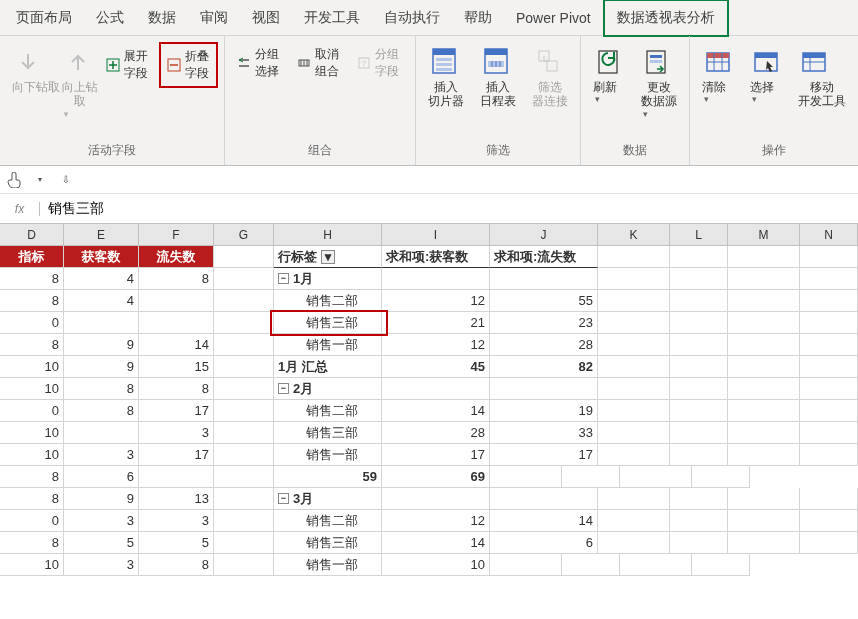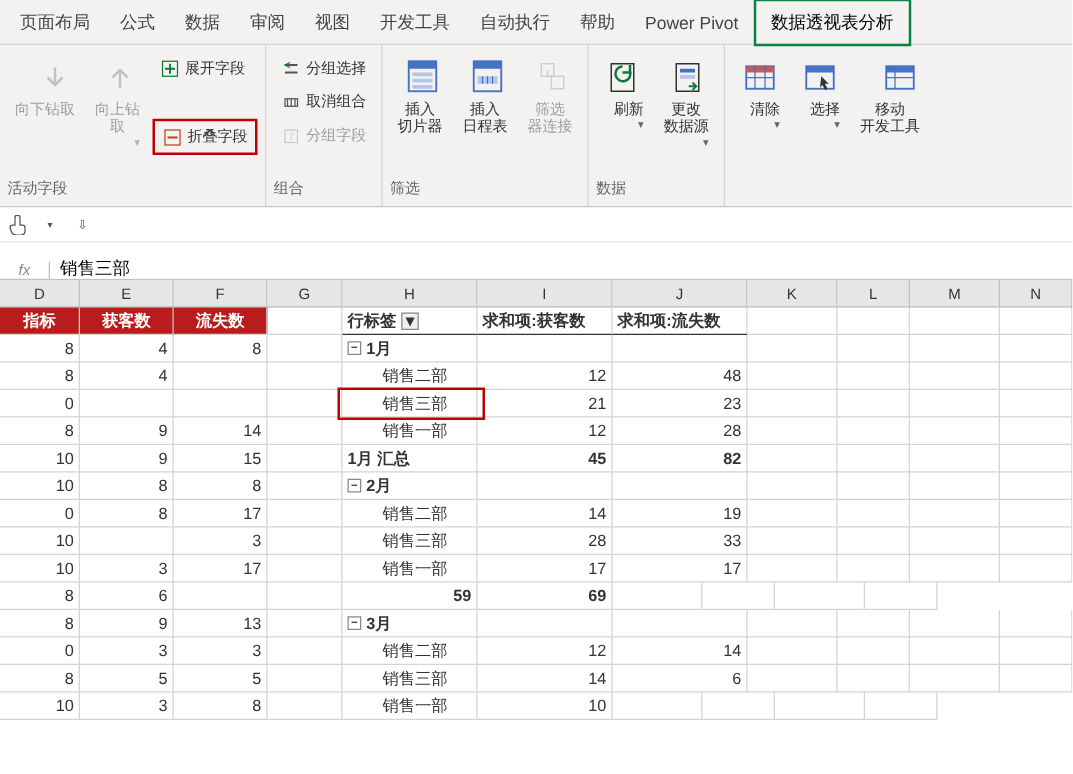--- a/index.html
+++ b/index.html
@@ -1,47 +1,47 @@
 <!DOCTYPE html>
 <html><head>
 <meta charset="utf-8">
 <style>
 * { box-sizing: border-box; margin: 0; padding: 0; font-family: "Microsoft YaHei", "SimSun", sans-serif; }
 body { background: #fff; color: #333; font-size: 12px; overflow: hidden; width: 858px; height: 619px; }
 
 
 .ribbon-tabs { display: flex; align-items: center; height: 36px; background: #f3f2f1; border-bottom: 1px solid #d4d4d4; padding: 0 4px; }
 .ribbon-tab { padding: 8px 12px; font-size: 14px; color: #444; cursor: pointer; white-space: nowrap; }
-.ribbon-tab.active { border: 2px solid #0b8043; color: #000000; font-weight: 500; }
+.ribbon-tab.active { border: 2px solid #0b8043; color: #404040; font-weight: 500; }
 
 
 .ribbon-body { display: flex; height: 130px; background: #f3f2f1; border-bottom: 1px solid #c0c0c0; }
 .rgroup { display: flex; flex-direction: column; align-items: center; padding: 2px 6px; border-right: 1px solid #d4d4d4; }
 .rgroup-content { flex: 1; display: flex; align-items: flex-start; gap: 4px; padding-top: 4px; }
-.rgroup-label { font-size: 12px; color: #666; padding: 4px 0; width: 100%; }
-
-.big-btn { display: flex; flex-direction: column; align-items: flex-end; padding: 4px 6px; cursor: pointer; min-width: 40px; }
+.rgroup-label { font-size: 12px; color: #666; padding: 4px 0; text-align: center; width: 100%; }
+
+.big-btn { display: flex; flex-direction: column; align-items: flex-start; padding: 4px 6px; cursor: pointer; min-width: 40px; }
 .big-btn .icon { width: 32px; height: 32px; display: flex; align-items: center; justify-content: center; }
 .big-btn .lbl { font-size: 12px; text-align: center; margin-top: 2px; line-height: 1.2; white-space: pre; }
 .big-btn.disabled { opacity: 0.45; }
 
-.small-btns { display: flex; flex-direction: column; gap: 2px; justify-content: space-between; }
+.small-btns { display: flex; flex-direction: row; gap: 2px; justify-content: space-between; }
 .small-btn { display: flex; align-items: center; gap: 4px; padding: 4px 6px; cursor: pointer; font-size: 12px; }
 .small-btn .icon { width: 16px; height: 16px; display: flex; align-items: center; justify-content: center; }
 .small-btn.disabled { opacity: 0.45; }
 .small-btn.highlighted { border: 2px solid #c00000; }
 
 .dd { font-size: 9px; margin-left: 2px; color: #666; }
 
 
 .qat-row { height: 28px; background: #fff; border-bottom: 1px solid #e0e0e0; display: flex; align-items: center; padding: 0 6px; gap: 10px; }
 .qat-item { width: 16px; height: 16px; display: flex; align-items: center; justify-content: center; }
 
 
-.formula-bar { height: 30px; display: flex; align-items: flex-end; border-bottom: 1px solid #c0c0c0; background: #fff; }
+.formula-bar { height: 30px; display: flex; align-items: center; border-bottom: 1px solid #c0c0c0; background: #fff; }
 .fx-label { width: 40px; display: flex; align-items: center; justify-content: center; font-style: italic; color: #888; border-right: 1px solid #c0c0c0; }
 .fx-input { flex: 1; border: none; padding: 0 8px; font-size: 14px; outline: none; }
 
 
 .sheet { position: relative; overflow: hidden; }
 .col-headers { display: flex; height: 22px; background: #e6e6e6; }
 .ch { border-right: 1px solid #c0c0c0; border-bottom: 1px solid #c0c0c0; display: flex; align-items: center; justify-content: center; font-size: 12px; color: #333; background: #e6e6e6; }
 
 .grid-body { display: flex; flex-direction: column; }
 .grow { display: flex; height: 22px; }
@@ -272,20 +272,21 @@
           <svg width="30" height="30" viewBox="0 0 30 30">
               <rect x="4" y="6" width="22" height="18" fill="none" stroke="#4472c4" stroke-width="1.5"></rect>
               <rect x="4" y="6" width="22" height="5" fill="#4472c4"></rect>
               <path d="M11 6 L11 24 M4 15 L26 15" stroke="#4472c4"></path>
             </svg>
         </span>
         <span class="lbl">移动
 开发工具</span>
       </div>
     </div>
+    <div class="rgroup-label">操作</div>
   </div>
 </div>
 
 <div class="qat-row">
   <span class="qat-item">
     <svg width="16" height="16" viewBox="0 0 16 16">
         <path d="M6 2 Q6 0 8 0 Q10 0 10 2 L10 8 L12 8 Q14 8 14 10 L14 13 Q14 16 10 16 L7 16 Q4 16 3 13 L2 10 Q2 8 4 8 L6 8 Z" fill="none" stroke="#555"></path>
       </svg>
   </span>
   <span class="qat-item" style="font-size:8px;color:#555">▾</span>
@@ -341,21 +342,21 @@
         <div class="cell c-M"></div>
         <div class="cell c-N"></div>
       </div>
       <div class="grow">
         <div class="cell c-D num">8</div>
         <div class="cell c-E num">4</div>
         <div class="cell c-F num"></div>
         <div class="cell c-G"></div>
         <div class="cell c-H indent2">销售二部</div>
         <div class="cell c-I num">12</div>
-        <div class="cell c-J num">48</div>
+        <div class="cell c-J num">55</div>
         <div class="cell c-K"></div>
         <div class="cell c-L"></div>
         <div class="cell c-M"></div>
         <div class="cell c-N"></div>
       </div>
       <div class="grow">
         <div class="cell c-D num">0</div>
         <div class="cell c-E num"></div>
         <div class="cell c-F num"></div>
         <div class="cell c-G"></div>

